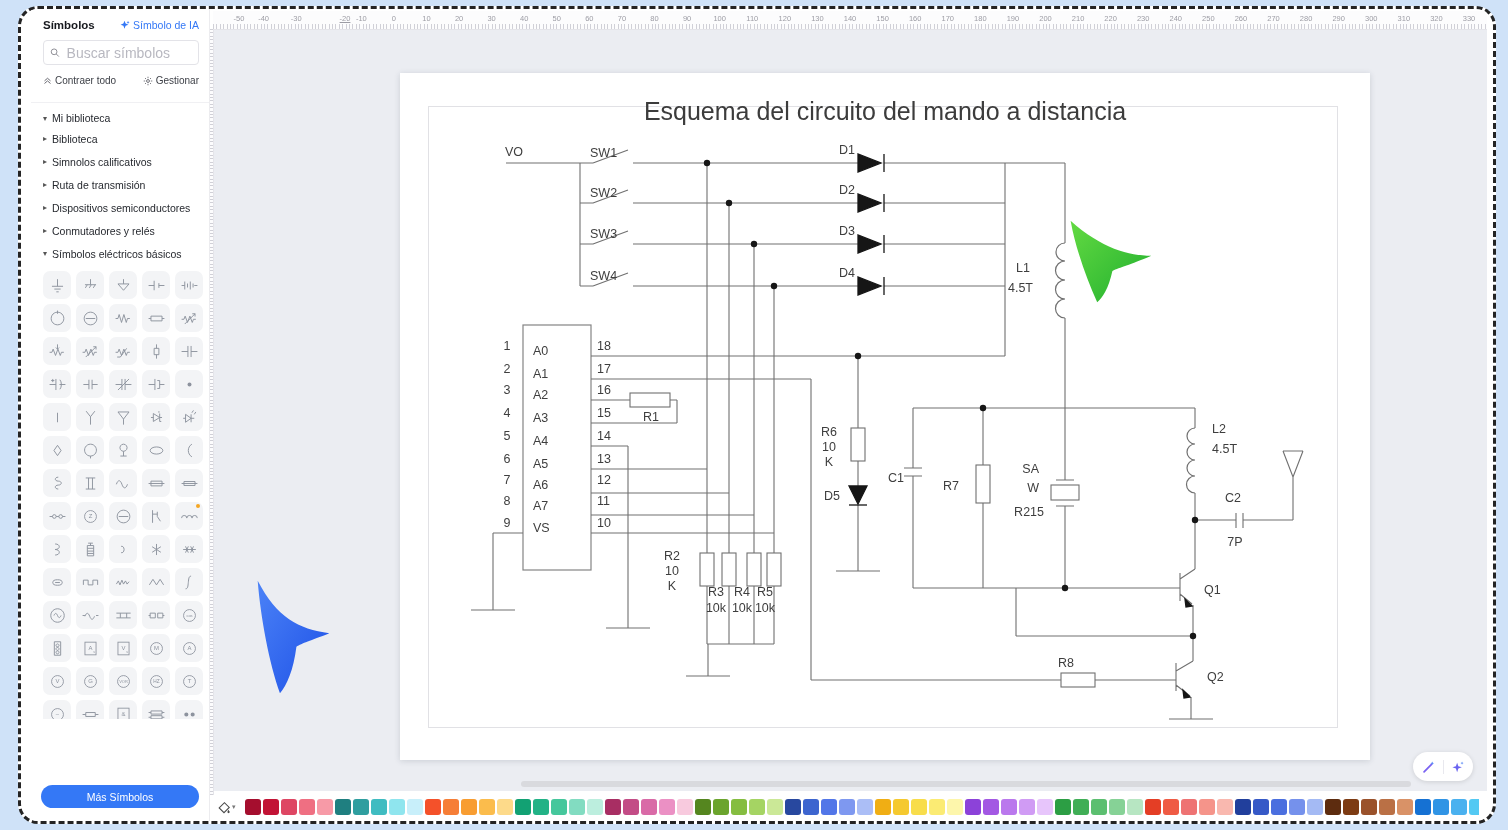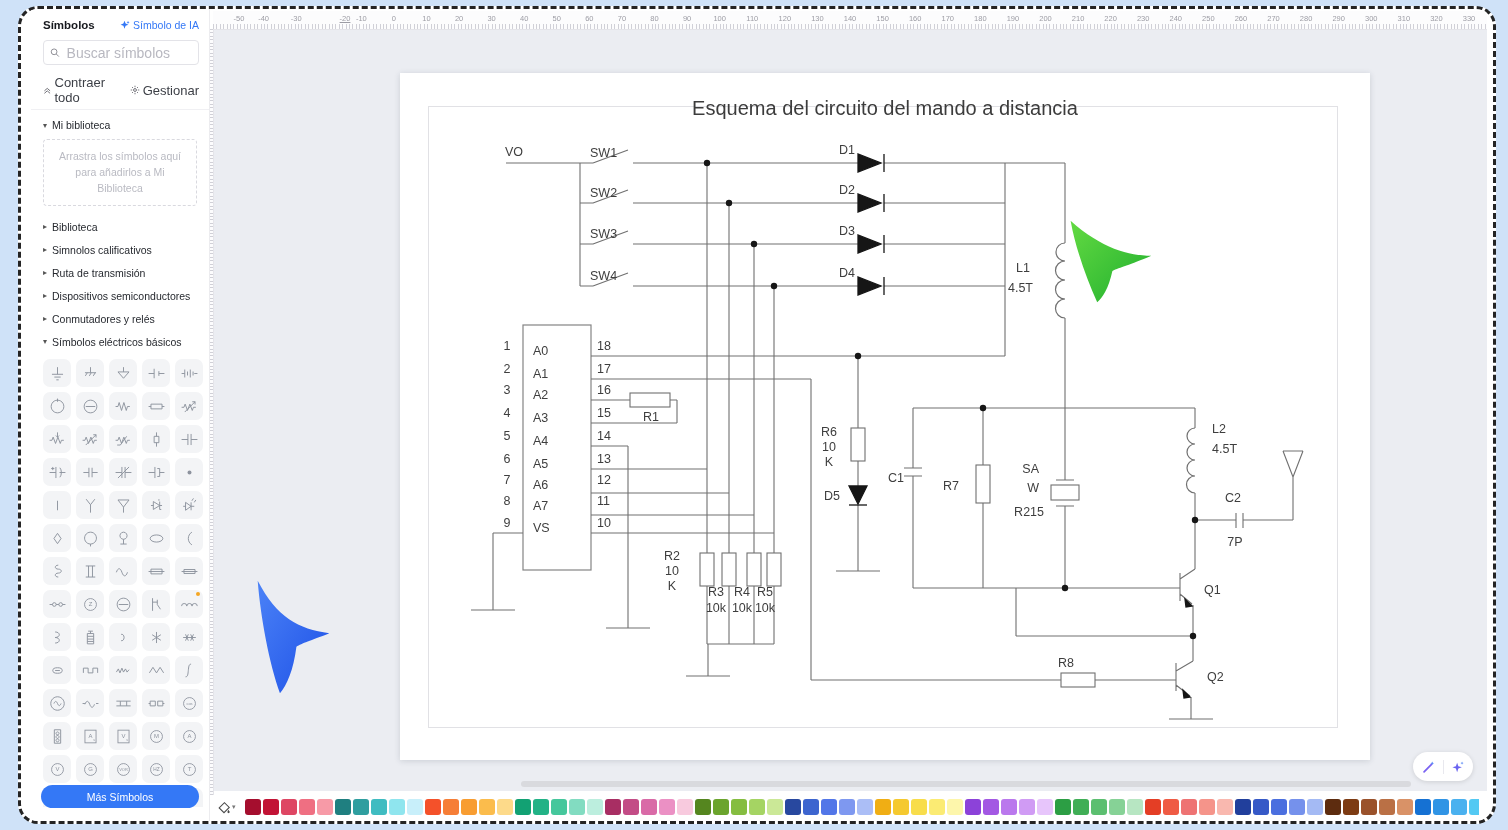--- a/index.html
+++ b/index.html
@@ -7,21 +7,21 @@
   .window{position:absolute;left:18px;top:6px;width:1478px;height:818px;box-sizing:border-box;
     background:#fff;border:3px dashed #242424;border-radius:20px;overflow:hidden;}
   
   .sidebar{position:absolute;left:10px;top:0;width:178px;height:100%;background:#fff;border-right:1px solid #ececef;z-index:6;}
   .sb-head{display:flex;justify-content:space-between;align-items:center;padding:10px 10px 0 12px;}
   .sb-title{font-size:11.5px;font-weight:bold;color:#16181d;}
   .ai-btn{display:flex;gap:3px;align-items:center;color:#3478f6;font-size:10.5px;background:none;border:none;padding:0;cursor:pointer;}
   .search{margin:9px 10px 0 12px;height:25px;border:1px solid #e3e3e8;border-radius:4px;display:flex;align-items:center;padding:0 6px;gap:5px;box-sizing:border-box;background:#fff;}
   .search input{border:none;outline:none;width:100%;font-size:14px;color:#333;background:transparent;}
   .search input::placeholder{color:#b8b8c0;}
-  .sb-row2{display:flex;justify-content:space-between;align-items:center;padding:10px 10px 4px 12px;font-size:13px;color:#3c3f46;border-bottom:1px solid #f0f0f3;}
+  .sb-row2{display:flex;justify-content:space-between;align-items:center;padding:10px 10px 16px 12px;font-size:10px;color:#3c3f46;border-bottom:1px solid #f0f0f3;}
   .sb-row2 .tool{display:flex;gap:3px;align-items:center;cursor:pointer;}
   .lib-row{padding:9px 12px 3px;font-size:10.5px;color:#26292f;display:flex;gap:5px;align-items:center;}
   .caret{font-size:8px;color:#555;}
   .dropzone{margin:5px 12px 9px;border:1px dashed #d9d9df;border-radius:4px;padding:9px 12px;font-size:10.5px;line-height:1.5;color:#b9bac2;text-align:center;}
   .cat{display:flex;gap:5px;align-items:center;padding:5.5px 12px;font-size:10.5px;color:#26292f;cursor:pointer;}
   #sym-grid{display:grid;grid-template-columns:repeat(5,28px);gap:5px;padding:6px 8px 0 12px;height:448px;overflow:hidden;}
   .tile{width:28px;height:28px;background:#f3f4f6;border-radius:7px;display:flex;align-items:center;justify-content:center;position:relative;cursor:pointer;}
   .tile svg{width:19px;height:19px;}
   .badge{position:absolute;top:2px;right:3px;width:4px;height:4px;border-radius:50%;background:#f5a623;}
   .more-btn{position:absolute;left:10px;right:10px;bottom:13px;height:23px;border:none;border-radius:12px;background:#3478f6;color:#fff;font-size:10.5px;cursor:pointer;}
@@ -29,21 +29,21 @@
   .h-ruler{position:absolute;left:192px;top:2px;right:6px;height:18px;background:#fcfcfd;border-bottom:1px solid #e4e4e9;z-index:4;}
   .h-ruler .ticks{position:absolute;left:0;right:0;bottom:0;height:5px;background:repeating-linear-gradient(to right,#d0d0d7 0 1px,transparent 1px 3.4px);}
   .h-label{position:absolute;top:3px;font-size:7.5px;color:#9c9ca4;transform:translateX(-50%);}
   .v-ruler{position:absolute;left:178px;top:20px;width:14px;bottom:26px;background:#fcfcfd;border-right:1px solid #e4e4e9;z-index:4;}
   .v-ruler .ticks{position:absolute;top:0;bottom:0;right:0;width:5px;background:repeating-linear-gradient(to bottom,#d0d0d7 0 1px,transparent 1px 3.4px);}
   .v-label{position:absolute;left:-1px;width:14px;text-align:center;font-size:7.5px;color:#9c9ca4;transform:rotate(90deg);}
   
   .canvas{position:absolute;left:192px;top:20px;right:6px;bottom:30px;background:#ebedf2;overflow:hidden;}
   .page{position:absolute;left:187px;top:44px;width:970px;height:687px;background:#fff;box-shadow:0 1px 6px rgba(40,50,70,.16);}
   .page-frame{position:absolute;left:28px;top:33px;width:908px;height:620px;border:1px solid #e1e1e5;}
-  .title{position:absolute;top:24px;left:0;right:0;text-align:center;font-size:20px;color:#3c3c3c;}
+  .title{position:absolute;top:24px;left:0;right:0;text-align:center;font-size:25px;color:#3c3c3c;}
   .schem{position:absolute;left:0;top:0;width:970px;height:687px;}
   .schem text{font-family:"Liberation Sans",sans-serif;}
   
   .cursor{position:absolute;z-index:8;pointer-events:none;}
   .pill{position:absolute;z-index:8;display:flex;align-items:center;justify-content:center;color:#fff;font-weight:bold;border-radius:33px;letter-spacing:.5px;}
   .pill.andrew{left:905px;top:243px;width:230px;height:56px;font-size:27px;border-radius:28px;background:linear-gradient(135deg,#5fd83e,#21b22b);}
   .pill.jennifer{left:92px;top:601px;width:242px;height:66px;font-size:29px;background:linear-gradient(135deg,#4480f7,#1b4fe4);}
   
   .quick{position:absolute;right:14px;bottom:10px;width:60px;height:29px;background:#fff;border-radius:15px;box-shadow:0 1px 5px rgba(0,0,0,.13);display:flex;align-items:center;justify-content:space-evenly;z-index:7;}
   .quick .qdiv{width:1px;height:14px;background:#e8e8ee;}
@@ -91,21 +91,20 @@
           <circle cx="7" cy="7" r="2" fill="none" stroke="#5a5a62" stroke-width="1.2"></circle>
           <path d="M7 1v2M7 11v2M1 7h2M11 7h2M2.8 2.8l1.4 1.4M9.8 9.8l1.4 1.4M11.2 2.8L9.8 4.2M4.2 9.8l-1.4 1.4" stroke="#5a5a62" stroke-width="1.1"></path>
         </svg>
         <span>Gestionar</span>
       </span>
     </div>
     <div class="lib-row">
       <span class="caret">▾</span>
       <span>Mi biblioteca</span>
     </div>
-    <div class="dropzone">Arrastra los símbolos aquí para añadirlos a Mi Biblioteca</div>
     <div id="cat-list">
           <div class="cat">
             <span class="caret">▸</span>
             <span>Biblioteca</span>
           </div>
           <div class="cat">
             <span class="caret">▸</span>
             <span>Simnolos calificativos</span>
           </div>
           <div class="cat">

